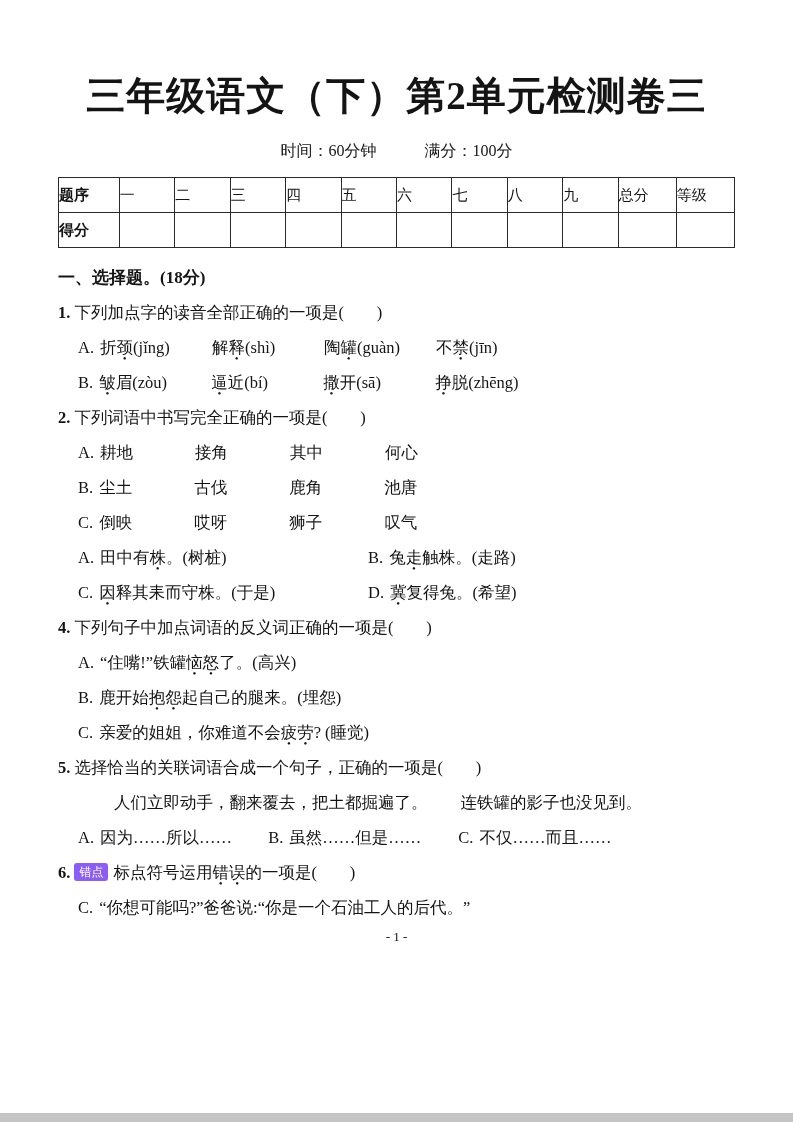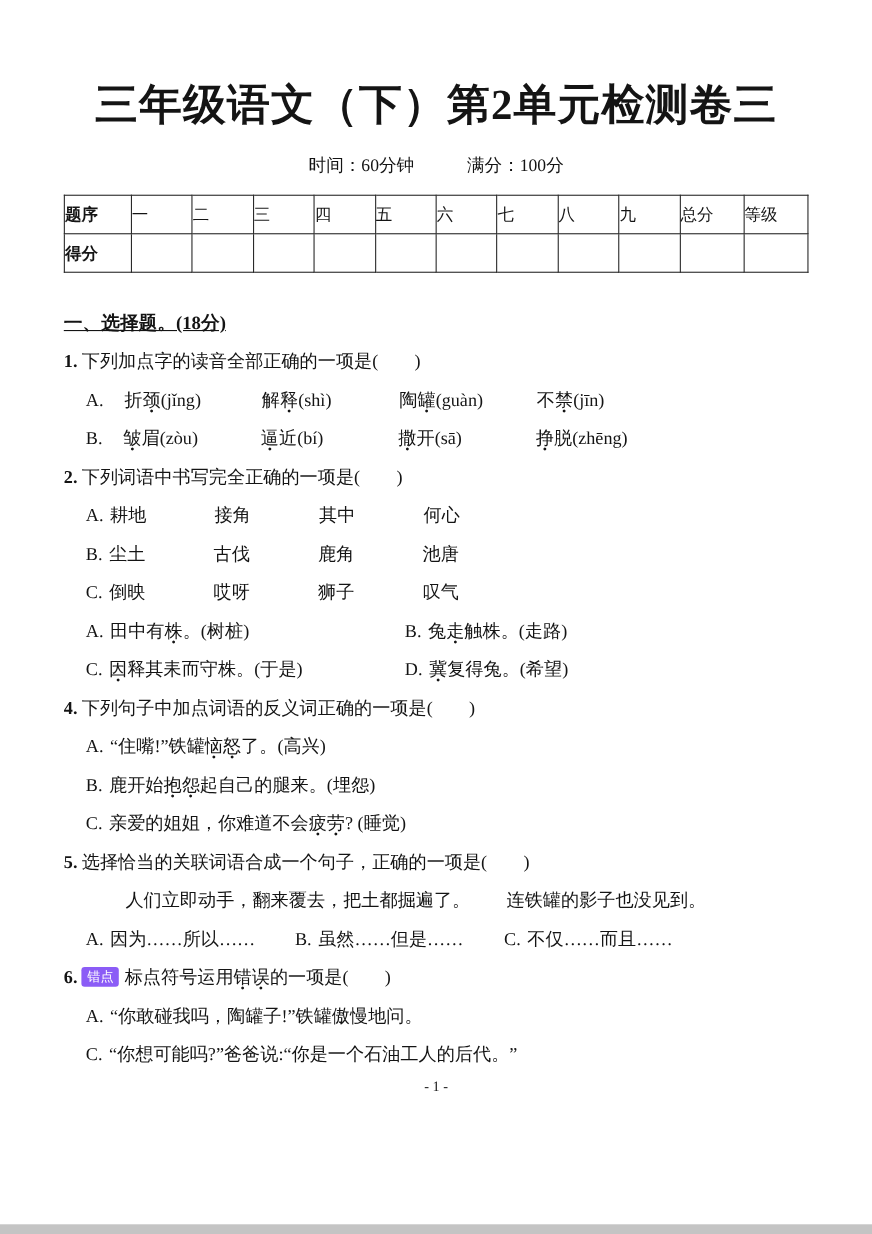--- a/index.html
+++ b/index.html
@@ -39,31 +39,30 @@
     border:1px solid #2a2a2a;
     height:34px;
     text-align:left;
     vertical-align:middle;
     padding:0;
   }
   table.score td.first { width:9%; font-weight:bold; }
   table.score td.mid { width:8.2%; }
   table.score td.wide { width:8.6%; }
   .section-heading {
-    margin-top:28px;
+    margin-top:12px;
     font-size:17px;
     font-weight:bold;
     line-height:35px;
-    text-decoration:underline;
   }
   .line { line-height:35px; font-size:16.5px; }
   .q-num { font-weight:bold; margin-right:4px; }
   .q-opt { padding-left:20px; }
   .ol { margin-right:6px; }
-  .item { display:inline-block; min-width:112px;margin-left:13px; }
+  .item { display:inline-block; min-width:112px; }
   .word { display:inline-block; min-width:95px; }
   .two-col { display:grid; grid-template-columns:290px 1fr; }
   .q5-sentence { padding-left:56px; }
   .q5-opt { display:inline-block; min-width:186px; }
   .em { position:relative; }
   .em::after {
     content:"•";
     position:absolute;
     left:0; right:0;
     text-align:center;
@@ -204,23 +203,20 @@
         <span class="q5-opt"><span class="ol">B.</span><span>虽然……但是……</span></span>
         <span class="q5-opt"><span class="ol">C.</span><span>不仅……而且……</span></span>
       </div>
     </div>
 
     <div>
       <div class="line">
         <span class="q-num">6.</span><span class="badge">错点</span><span>标点符号运用<span class="em">错</span><span class="em">误</span>的一项是(　　)</span>
       </div>
       <div class="line q-opt">
-        <span class="ol">A.</span><span>“你敢碰我吗，陶罐子!”铁罐傲慢地问。</span>
-      </div>
-      <div class="line q-opt">
         <span class="ol">C.</span><span>“你想可能吗?”爸爸说:“你是一个石油工人的后代。”</span>
       </div>
     </div>
 
     <div class="page-number">- 1 -</div>
   </div>
 
   <div class="scan-bottom"></div>
 </div>
 

